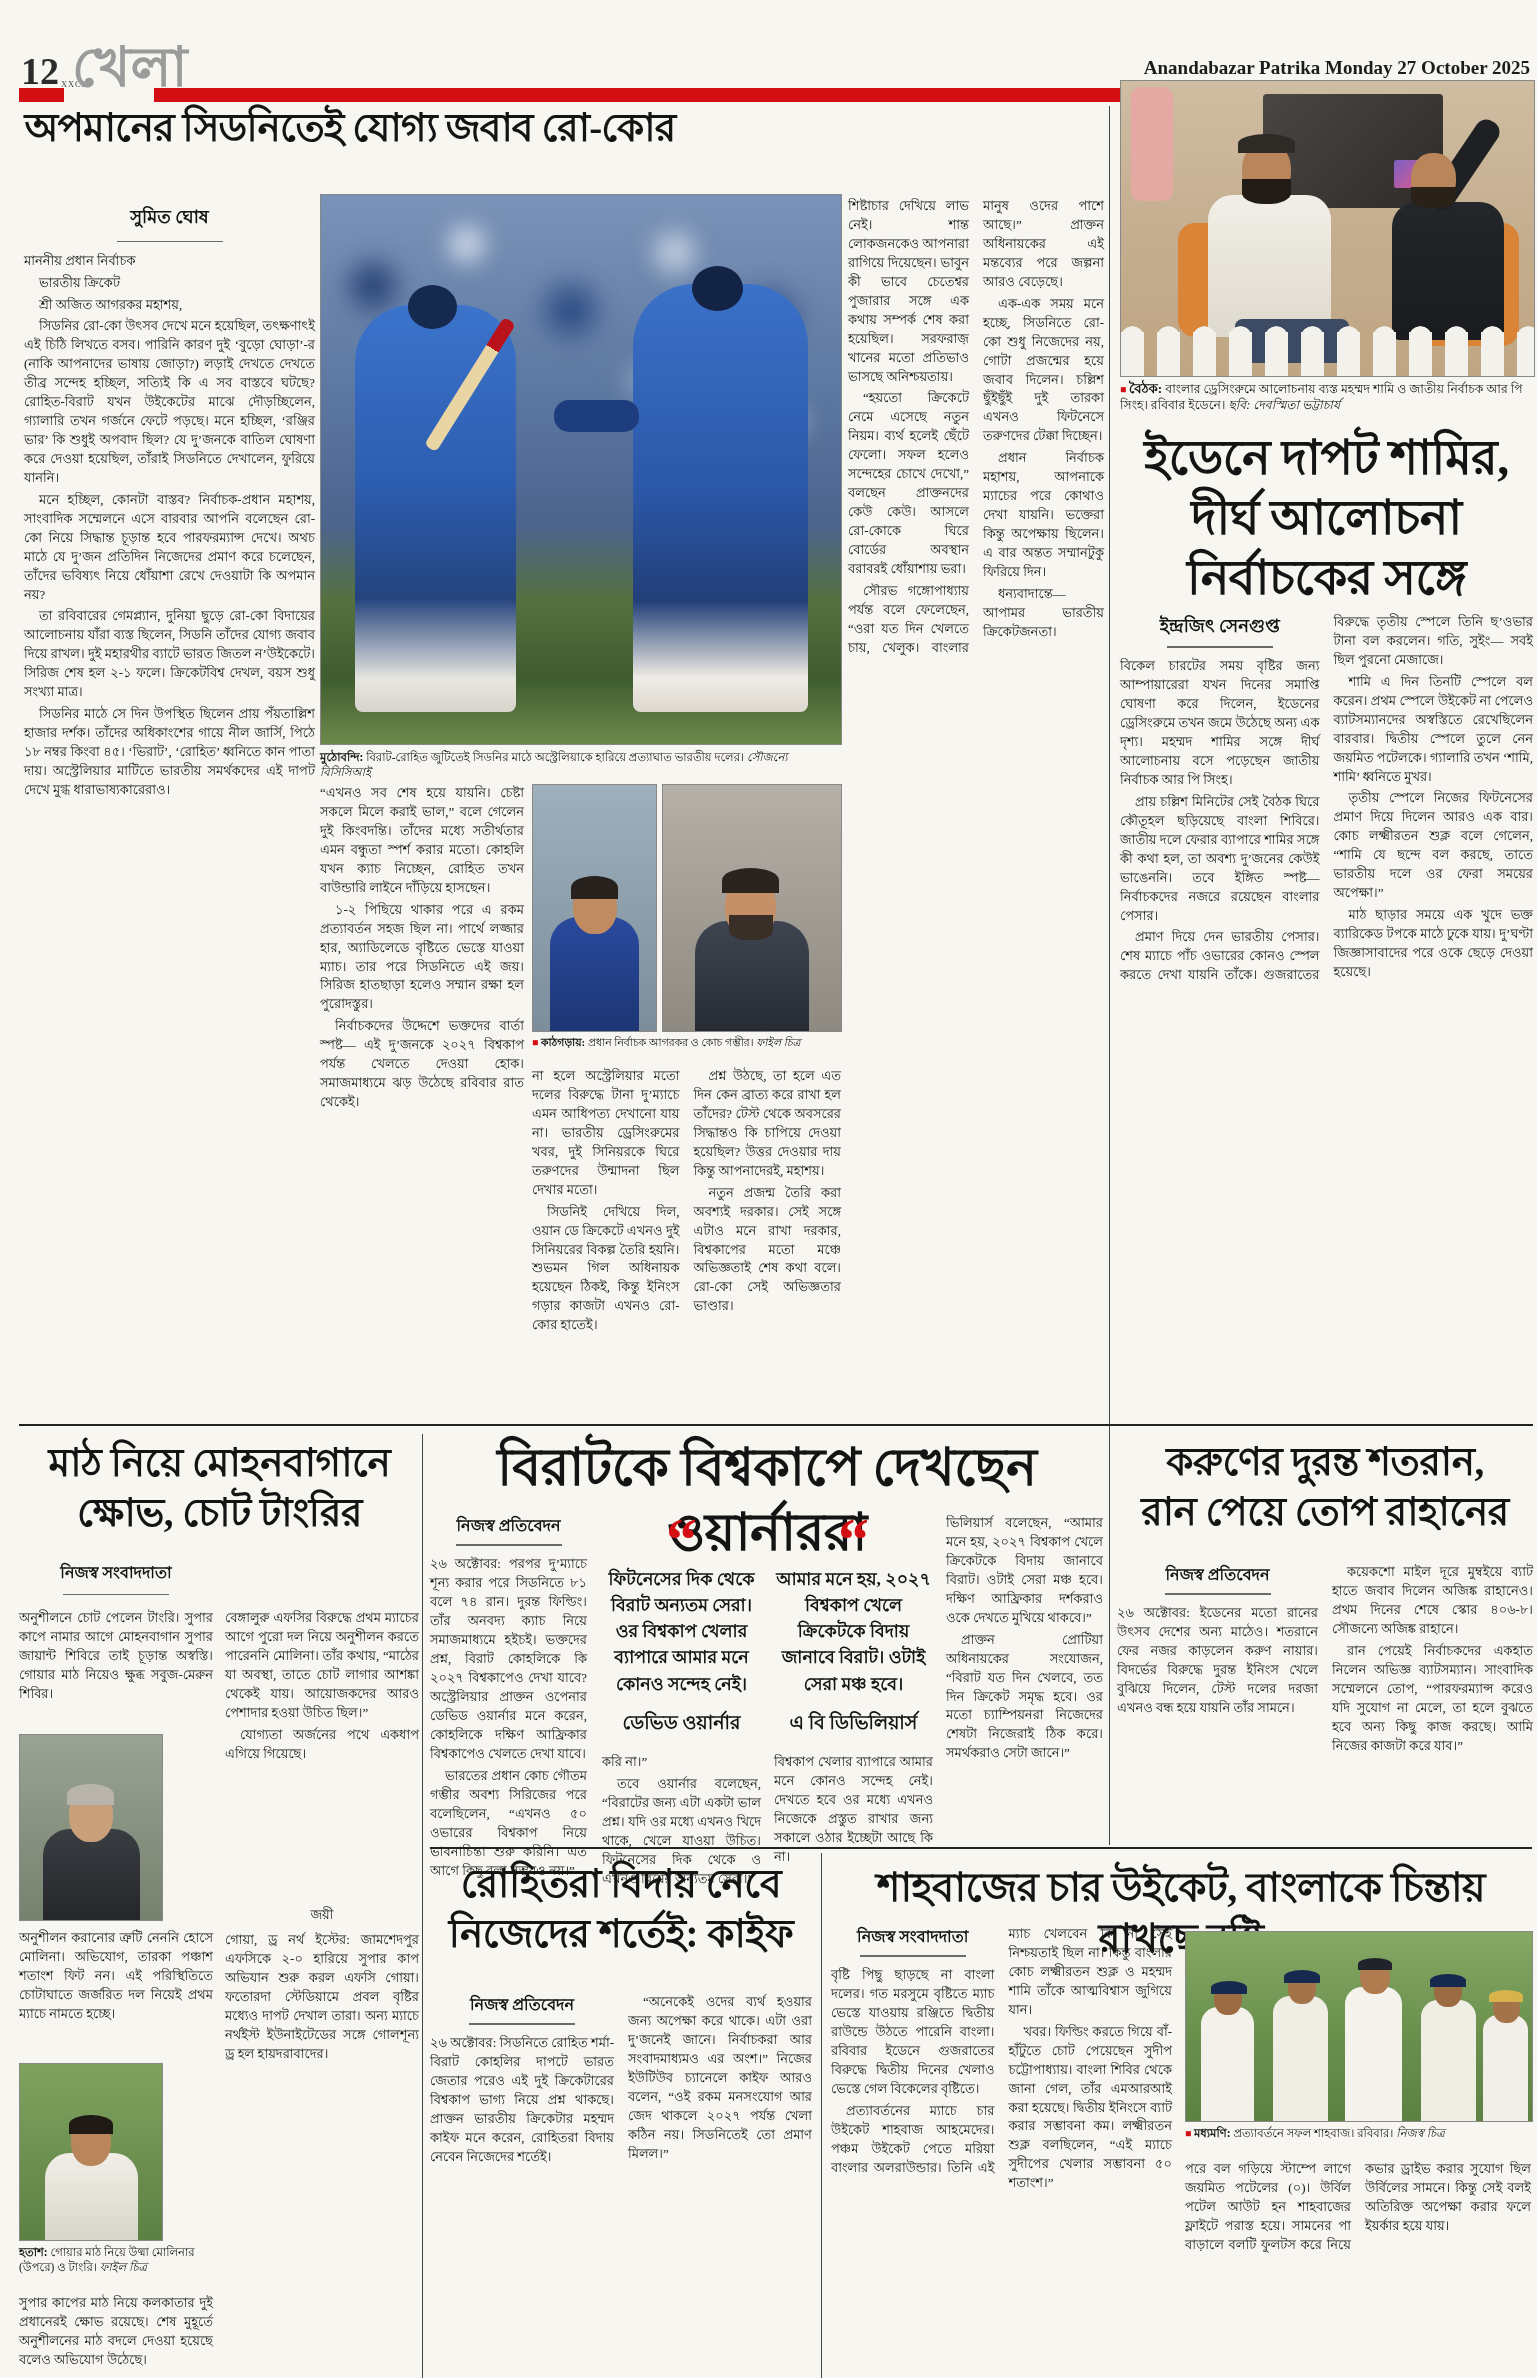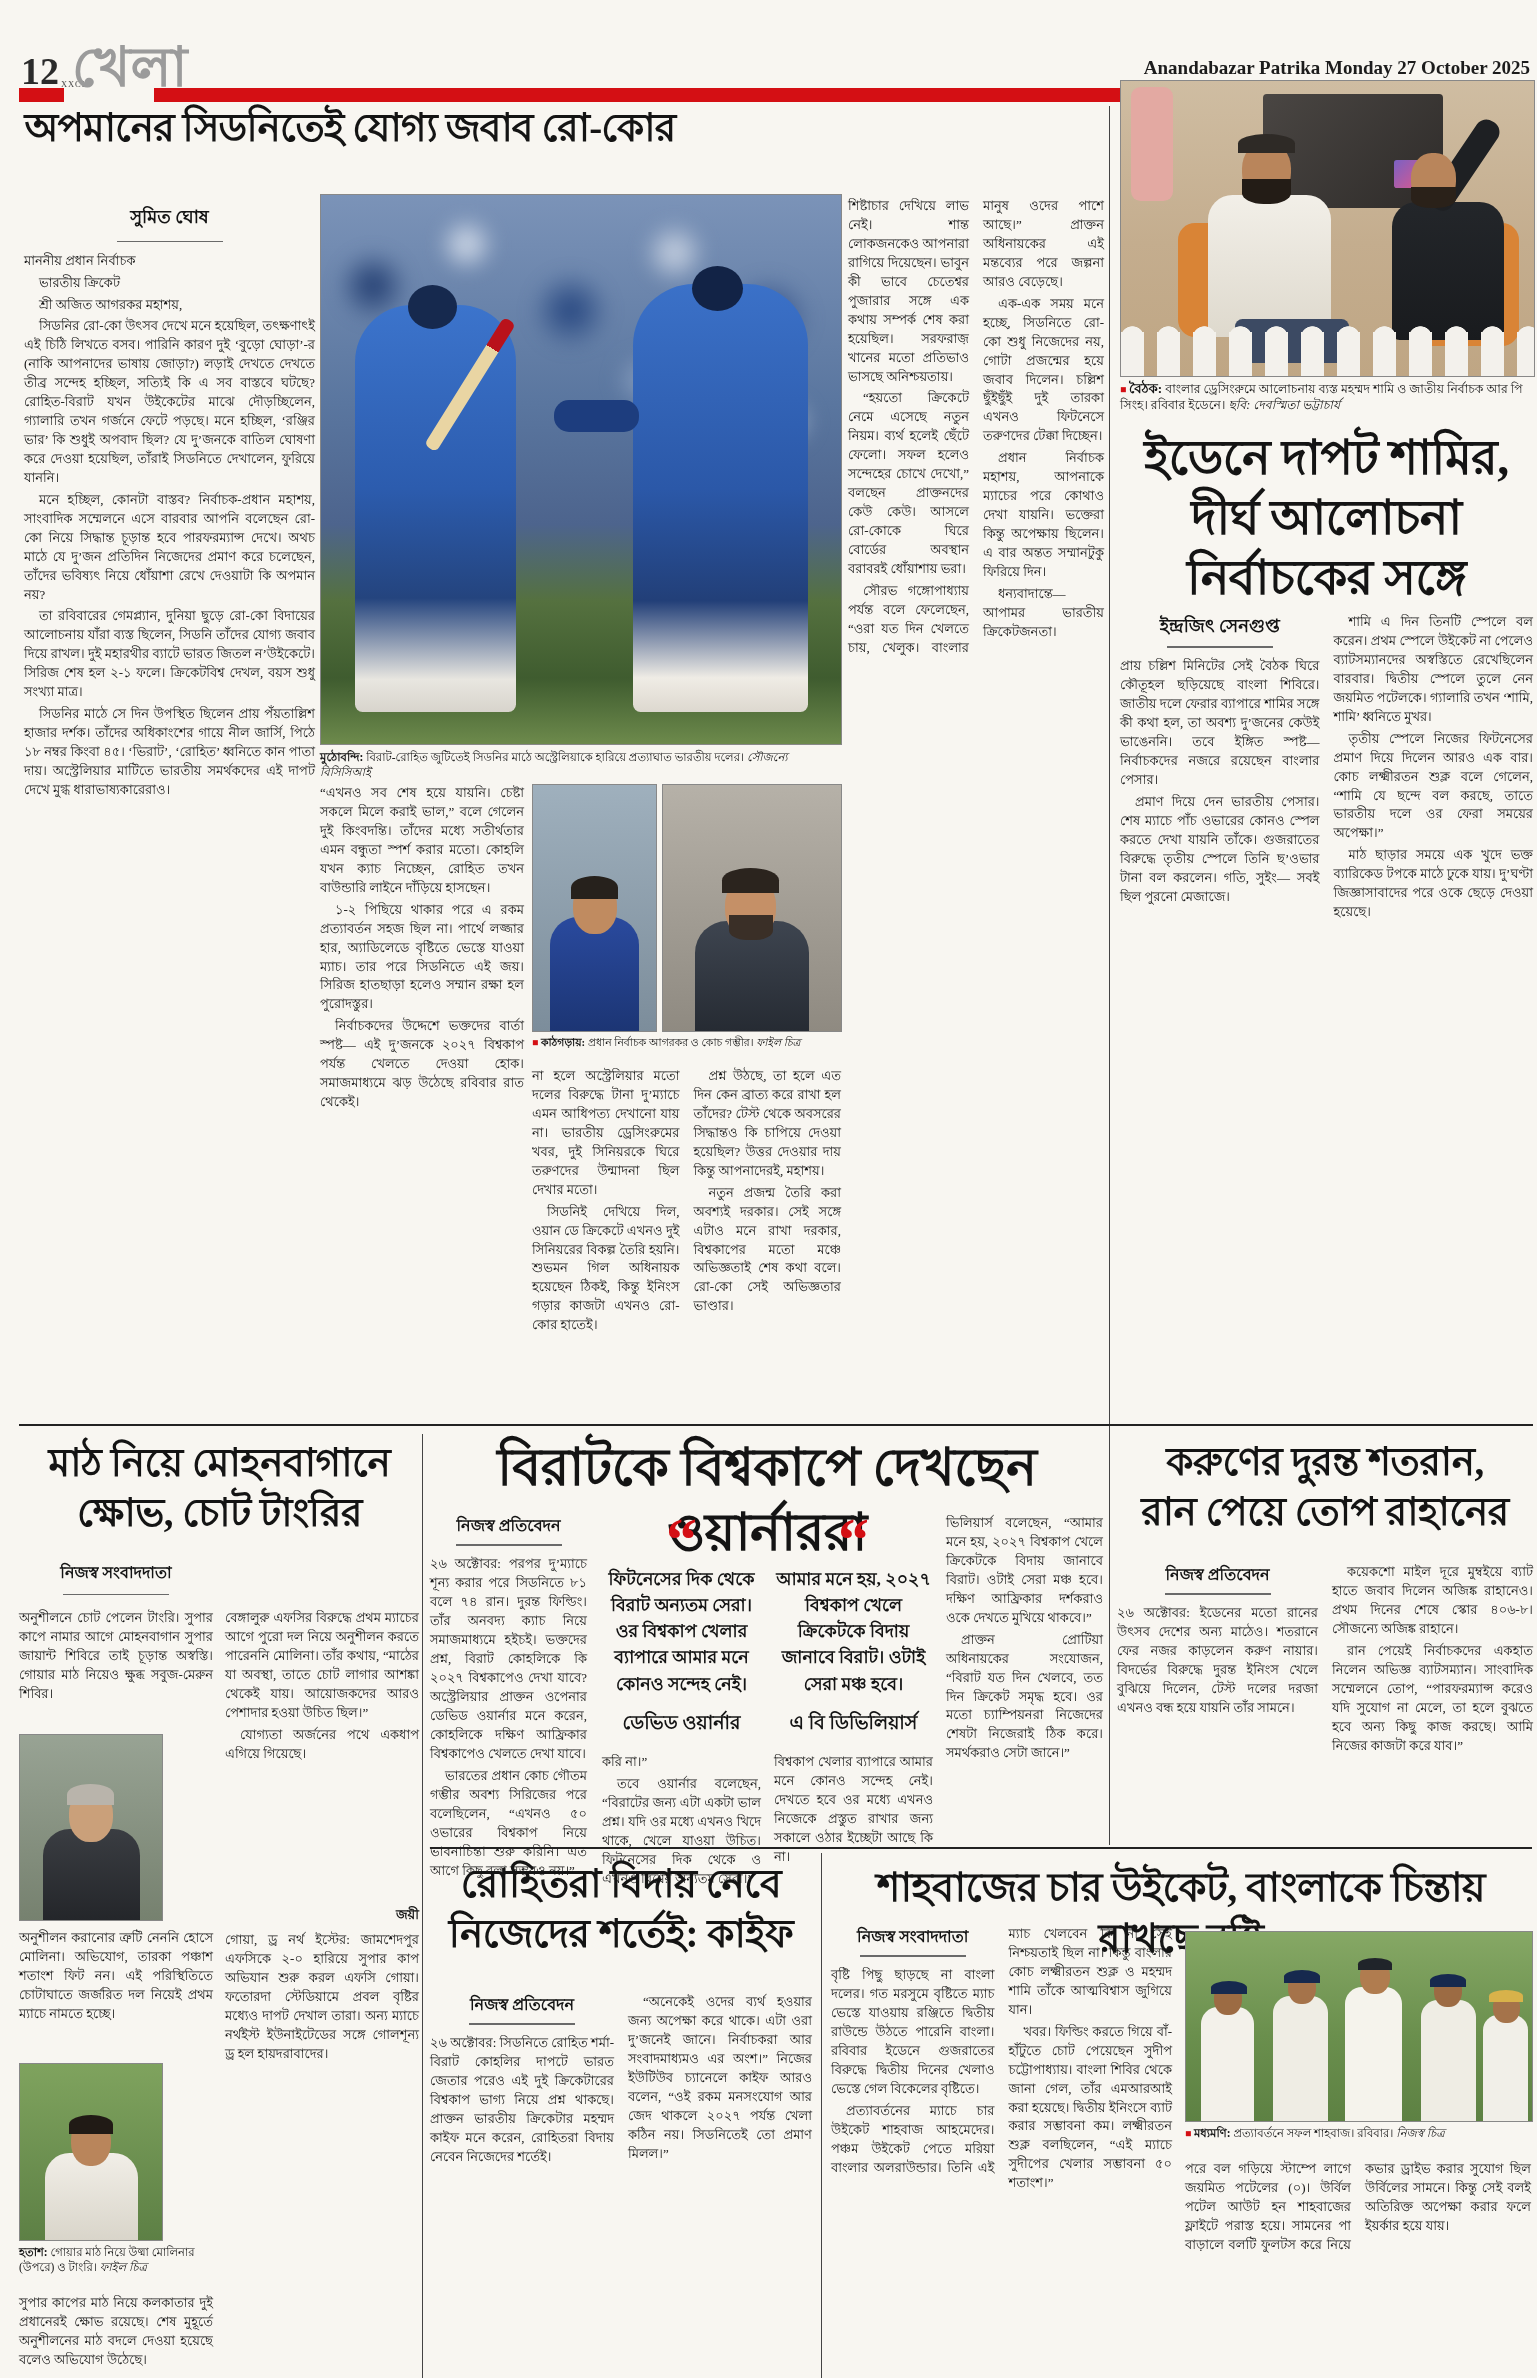--- a/index.html
+++ b/index.html
@@ -33,21 +33,21 @@
   
   .qmark{font-size:62px;line-height:.55;color:#d40f14;text-align:center;font-weight:bold;}
   .qtext{font-size:17.5px;line-height:1.5;text-align:center;font-weight:600;margin-top:9.5px;}
   .qname{font-size:19px;font-weight:bold;text-align:center;margin:11.4px 0 13.2px;}
   
   .hrule{background:#222;height:1.9px;}
   .vrule{background:#444;width:0.9px;}
   
   .ph{position:absolute;overflow:hidden;background:#b9b4aa;border:0.9px solid #888;}
   .ph *{position:absolute;}
-  .subhead{text-align:right;font-weight:bold;margin:3.8px 0;}
+  .subhead{text-align:center;font-weight:normal;margin:3.8px 0;}
 </style>
 </head>
 <body>
 
 <div class="page">
 
   <div class="abs pageno" style="left:21px;top:49px;">12</div>
   <div class="abs edcode" style="left:61px;top:79px;">XXCL</div>
   <div class="abs section-title" style="left:72px;top:40px;">খেলা</div>
   <div class="abs redbar" style="left:19px;top:88px;width:45px;"></div>
@@ -169,20 +169,21 @@
   </div>
   <div class="abs h-lg" style="left:1120px;top:428px;width:413px;">ইডেনে দাপট শামির,
 দীর্ঘ আলোচনা
 নির্বাচকের সঙ্গে</div>
   <div class="abs body cols2" style="left:1120px;top:613px;width:413px;height:803px;">
     <div class="byline-in">
       <div class="byline">ইন্দ্রজিৎ সেনগুপ্ত</div>
       <div class="brule"></div>
     </div>
     <div>
+        <p>বিকেল চারটের সময় বৃষ্টির জন্য আম্পায়ারেরা যখন দিনের সমাপ্তি ঘোষণা করে দিলেন, ইডেনের ড্রেসিংরুমে তখন জমে উঠেছে অন্য এক দৃশ্য। মহম্মদ শামির সঙ্গে দীর্ঘ আলোচনায় বসে পড়েছেন জাতীয় নির্বাচক আর পি সিংহ।</p>
         <p>প্রায় চল্লিশ মিনিটের সেই বৈঠক ঘিরে কৌতূহল ছড়িয়েছে বাংলা শিবিরে। জাতীয় দলে ফেরার ব্যাপারে শামির সঙ্গে কী কথা হল, তা অবশ্য দু’জনের কেউই ভাঙেননি। তবে ইঙ্গিত স্পষ্ট— নির্বাচকদের নজরে রয়েছেন বাংলার পেসার।</p>
         <p>প্রমাণ দিয়ে দেন ভারতীয় পেসার। শেষ ম্যাচে পাঁচ ওভারের কোনও স্পেল করতে দেখা যায়নি তাঁকে। গুজরাতের বিরুদ্ধে তৃতীয় স্পেলে তিনি ছ’ওভার টানা বল করলেন। গতি, সুইং— সবই ছিল পুরনো মেজাজে।</p>
         <p>শামি এ দিন তিনটি স্পেলে বল করেন। প্রথম স্পেলে উইকেট না পেলেও ব্যাটসম্যানদের অস্বস্তিতে রেখেছিলেন বারবার। দ্বিতীয় স্পেলে তুলে নেন জয়মিত পটেলকে। গ্যালারি তখন ‘শামি, শামি’ ধ্বনিতে মুখর।</p>
         <p>তৃতীয় স্পেলে নিজের ফিটনেসের প্রমাণ দিয়ে দিলেন আরও এক বার। কোচ লক্ষ্মীরতন শুক্ল বলে গেলেন, “শামি যে ছন্দে বল করছে, তাতে ভারতীয় দলে ওর ফেরা সময়ের অপেক্ষা।”</p>
         <p>মাঠ ছাড়ার সময়ে এক খুদে ভক্ত ব্যারিকেড টপকে মাঠে ঢুকে যায়। দু’ঘণ্টা জিজ্ঞাসাবাদের পরে ওকে ছেড়ে দেওয়া হয়েছে।</p>
       </div>
   </div>
 
   <div class="abs hrule" style="left:19px;top:1424px;width:1514px;"></div>
 

